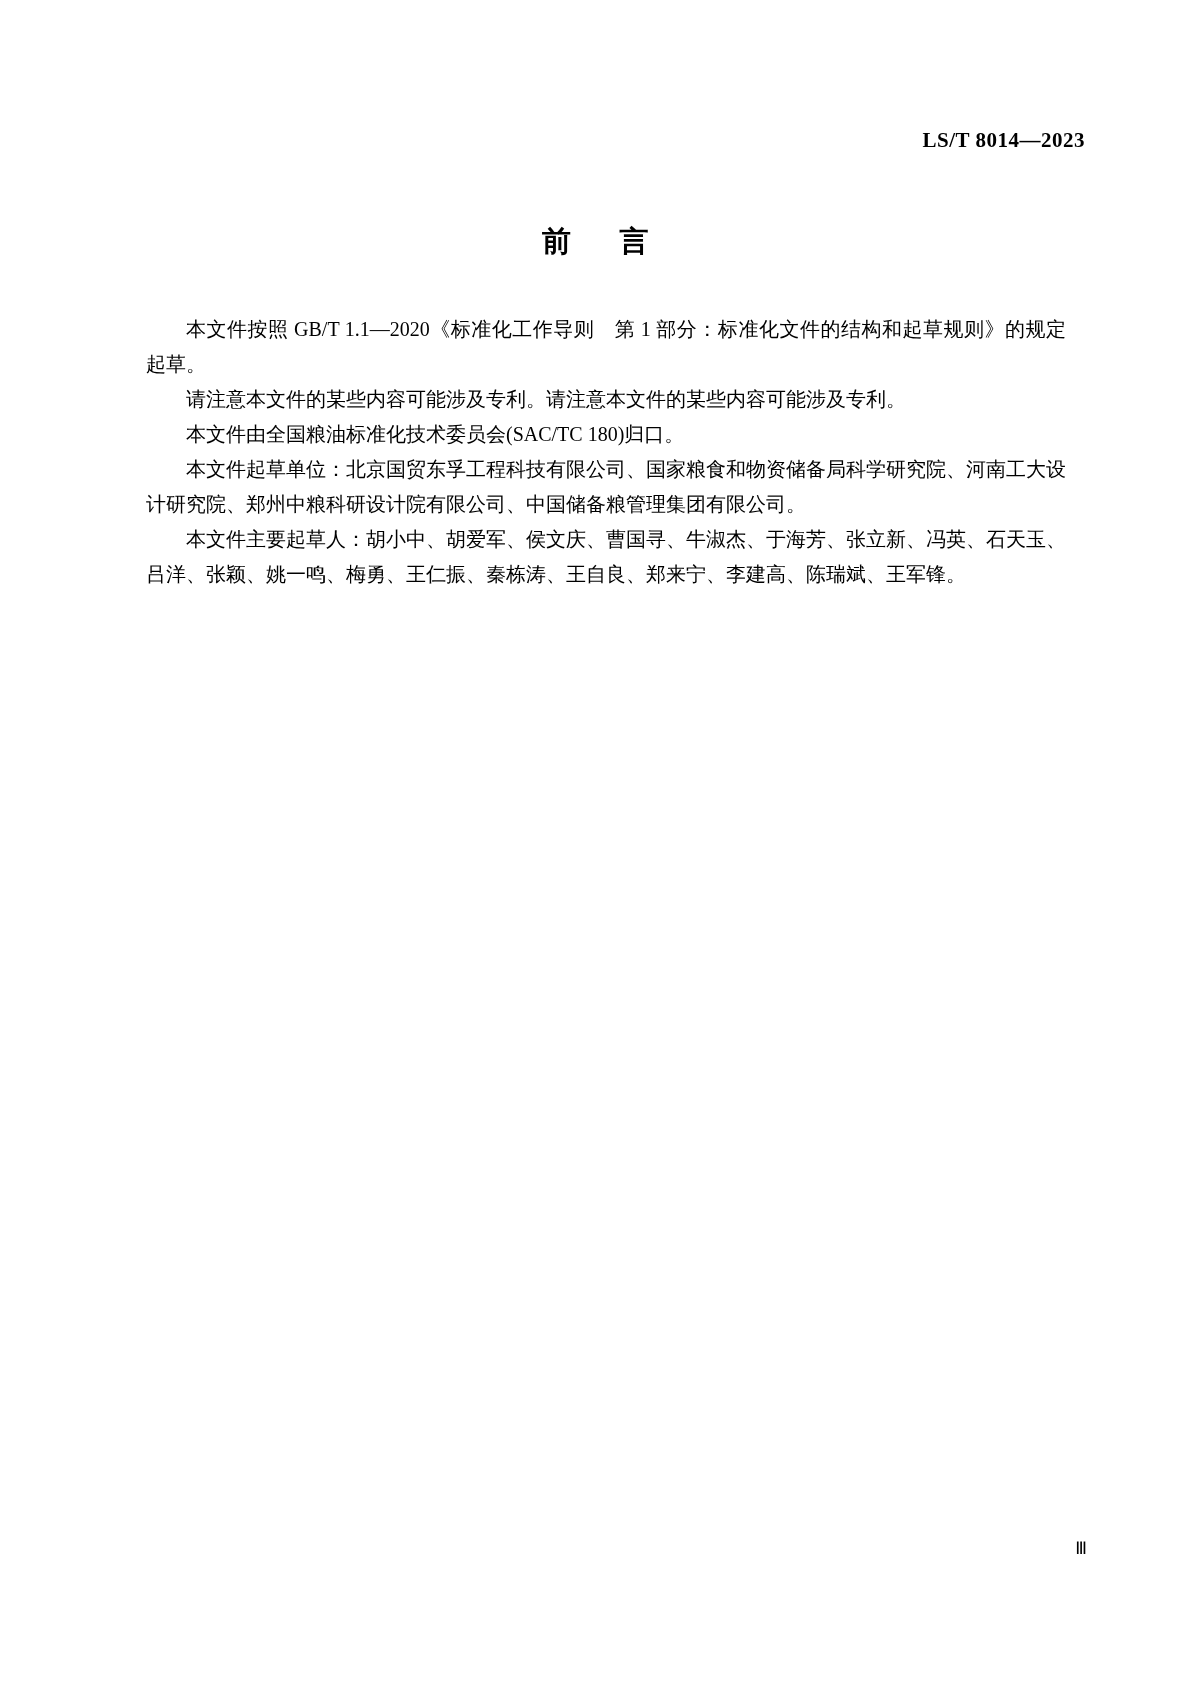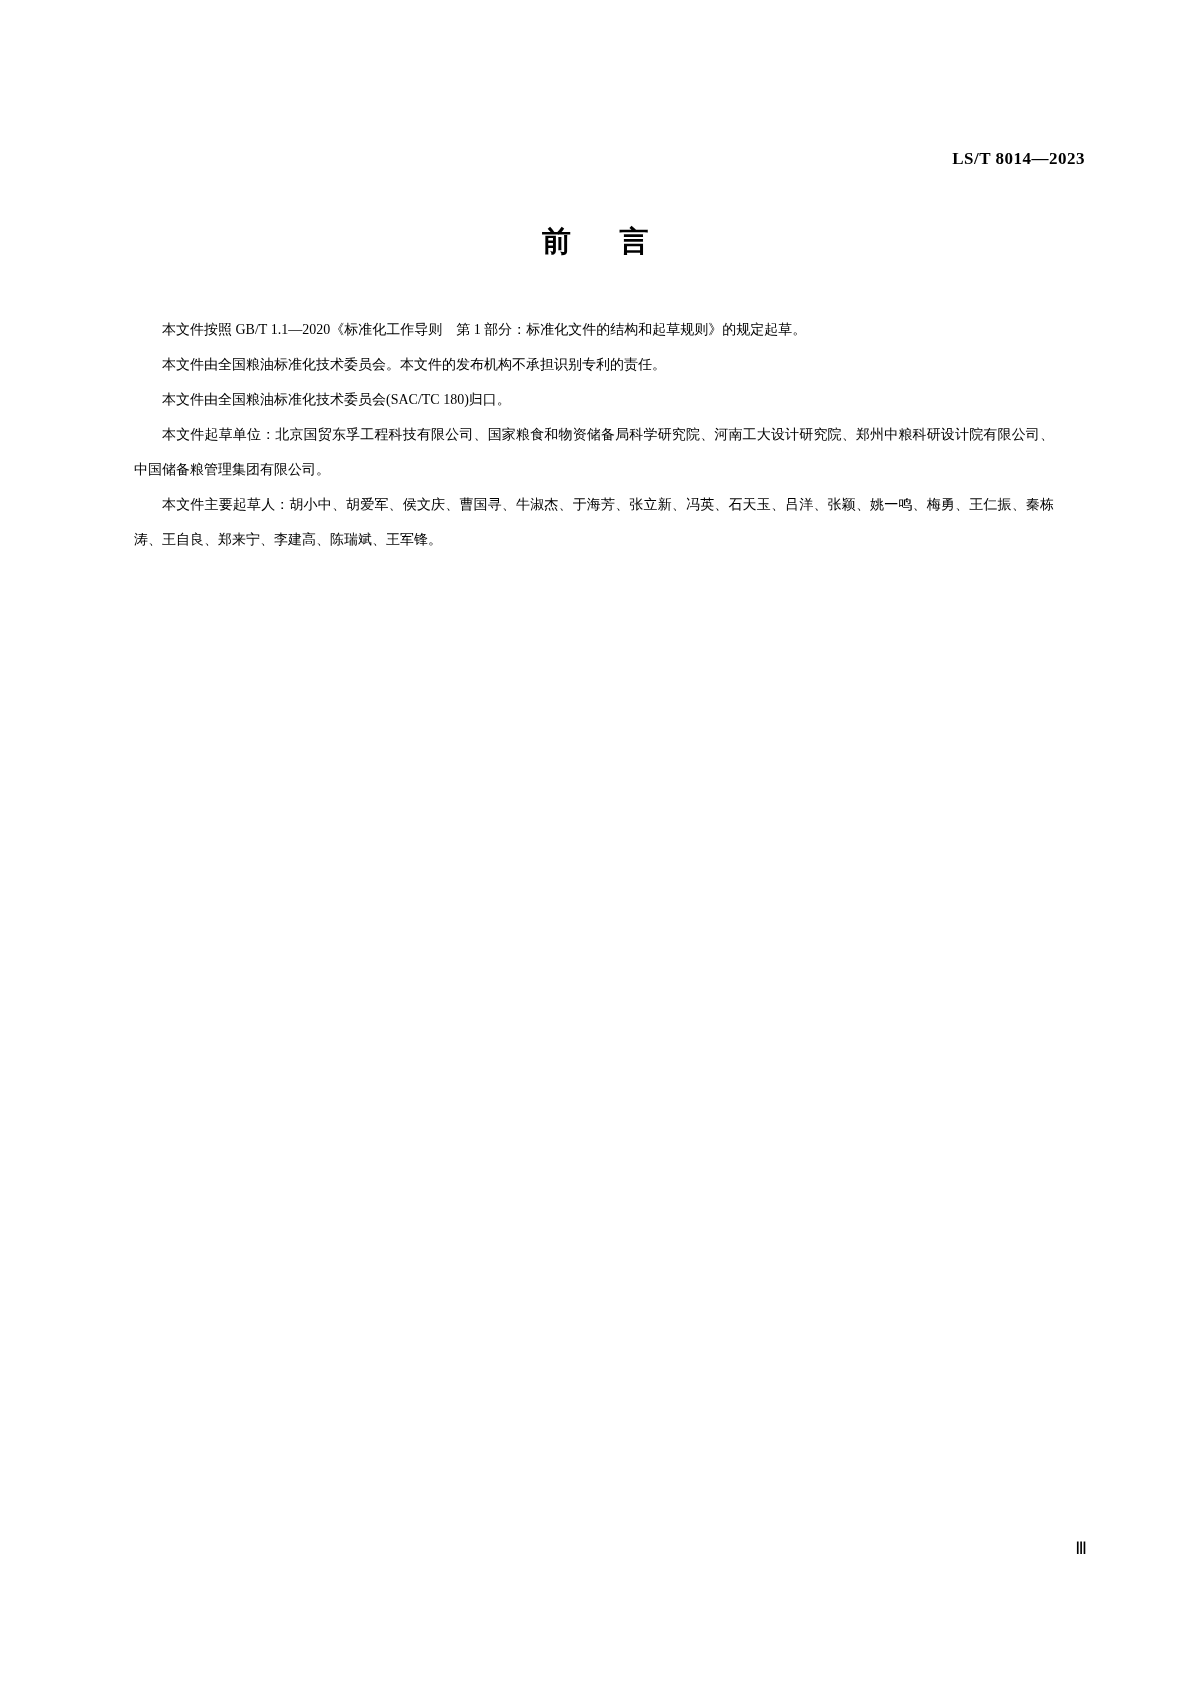--- a/index.html
+++ b/index.html
@@ -18,47 +18,46 @@
   .page {
     position: absolute;
     inset: 0;
     padding: 0;
   }
   .header {
     position: absolute;
     top: 128px;
     right: 106px;
     font-family: "Liberation Serif", serif;
-    font-size: 17px;
+    font-size: 21px;
     font-weight: bold;
     letter-spacing: 0.5px;
     white-space: nowrap;
-    margin-top: 21px;
   }
   .title {
     position: absolute;
     top: 222px;
     left: 0;
     width: 100%;
     text-align: center;
     font-family: "DejaVu Serif", "Liberation Serif", serif;
     font-size: 29px;
     font-weight: bold;
     letter-spacing: 0.5px;
   }
   .title .gap {
     display: inline-block;
     width: 48px;
   }
   .body-text {
     position: absolute;
     top: 312px;
-    left: 134px;
+    left: 146px;
     width: 920px;
-    font-size: 14px;
+    font-size: 20px;
     line-height: 35px;
     text-align: justify;
     text-justify: inter-ideograph;
   }
   .para {
     margin: 0 0 0 0;
     text-indent: 2em;
   }
   .footer-page {
     position: absolute;
@@ -74,21 +73,21 @@
 <div class="page">
 
   <div class="header">LS/T 8014—2023</div>
 
   <div class="title">
     <span>前</span><span class="gap"></span><span>言</span>
   </div>
 
   <div class="body-text">
     <p class="para">本文件按照 GB/T 1.1—2020《标准化工作导则　第 1 部分：标准化文件的结构和起草规则》的规定起草。</p>
-    <p class="para">本文件由全国粮油标准化技术委员会。本文件的发布机构不承担识别专利的责任。</p>
+    <p class="para">请注意本文件的某些内容可能涉及专利。请注意本文件的某些内容可能涉及专利。</p>
     <p class="para">本文件由全国粮油标准化技术委员会(SAC/TC 180)归口。</p>
     <p class="para">本文件起草单位：北京国贸东孚工程科技有限公司、国家粮食和物资储备局科学研究院、河南工大设计研究院、郑州中粮科研设计院有限公司、中国储备粮管理集团有限公司。</p>
     <p class="para">本文件主要起草人：胡小中、胡爱军、侯文庆、曹国寻、牛淑杰、于海芳、张立新、冯英、石天玉、吕洋、张颖、姚一鸣、梅勇、王仁振、秦栋涛、王自良、郑来宁、李建高、陈瑞斌、王军锋。</p>
   </div>
 
   <div class="footer-page">Ⅲ</div>
 
 </div>
 
 </body></html>

